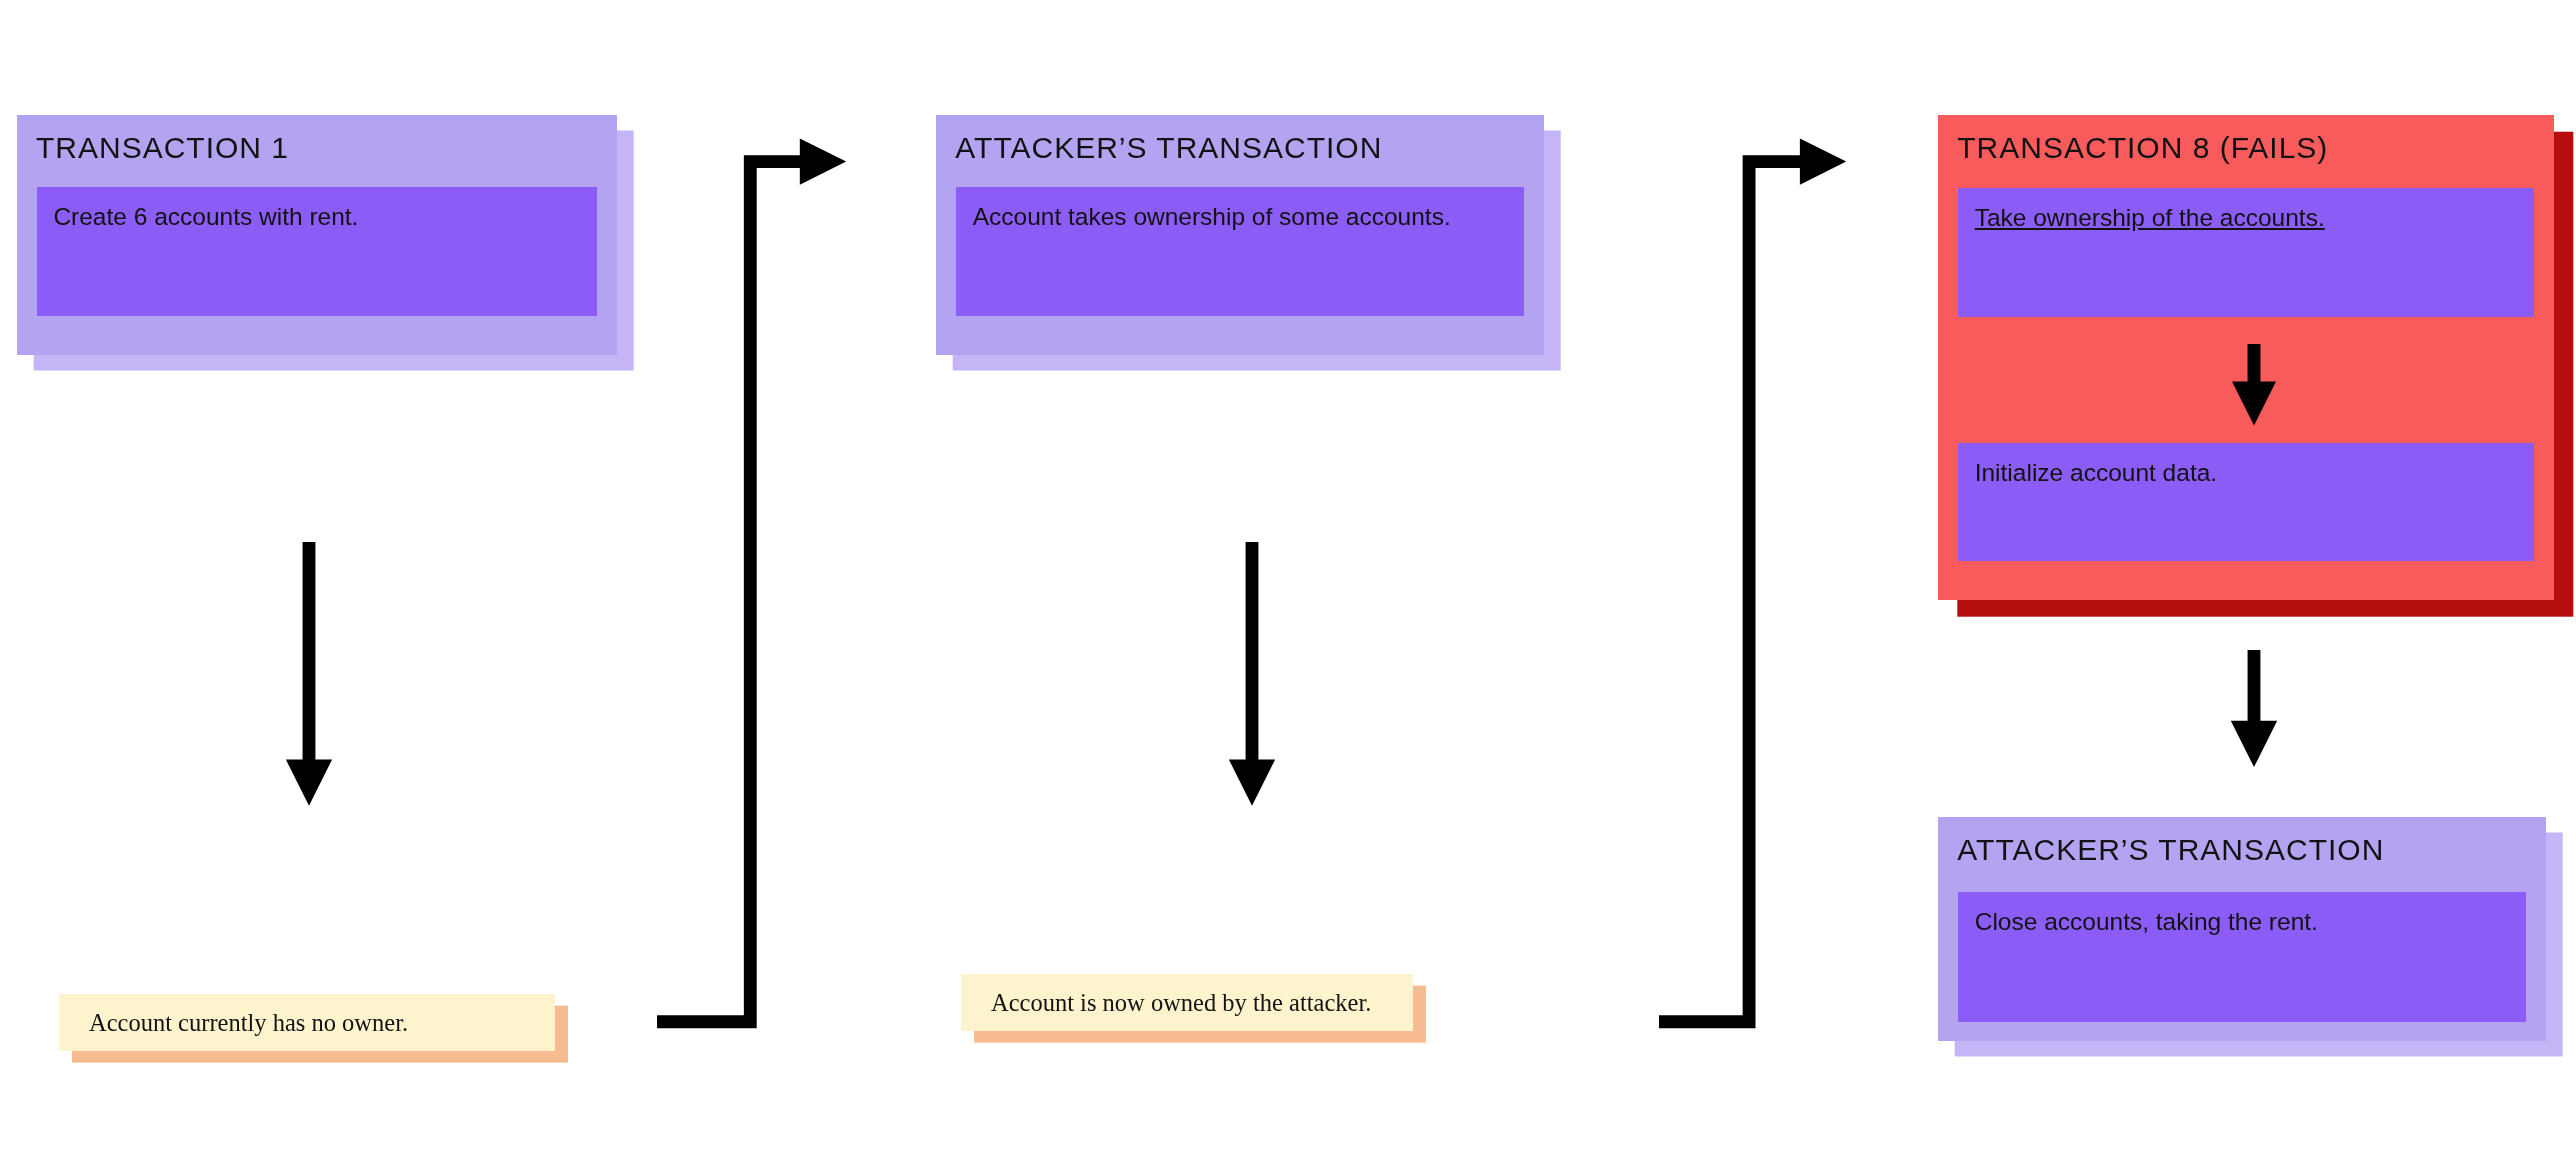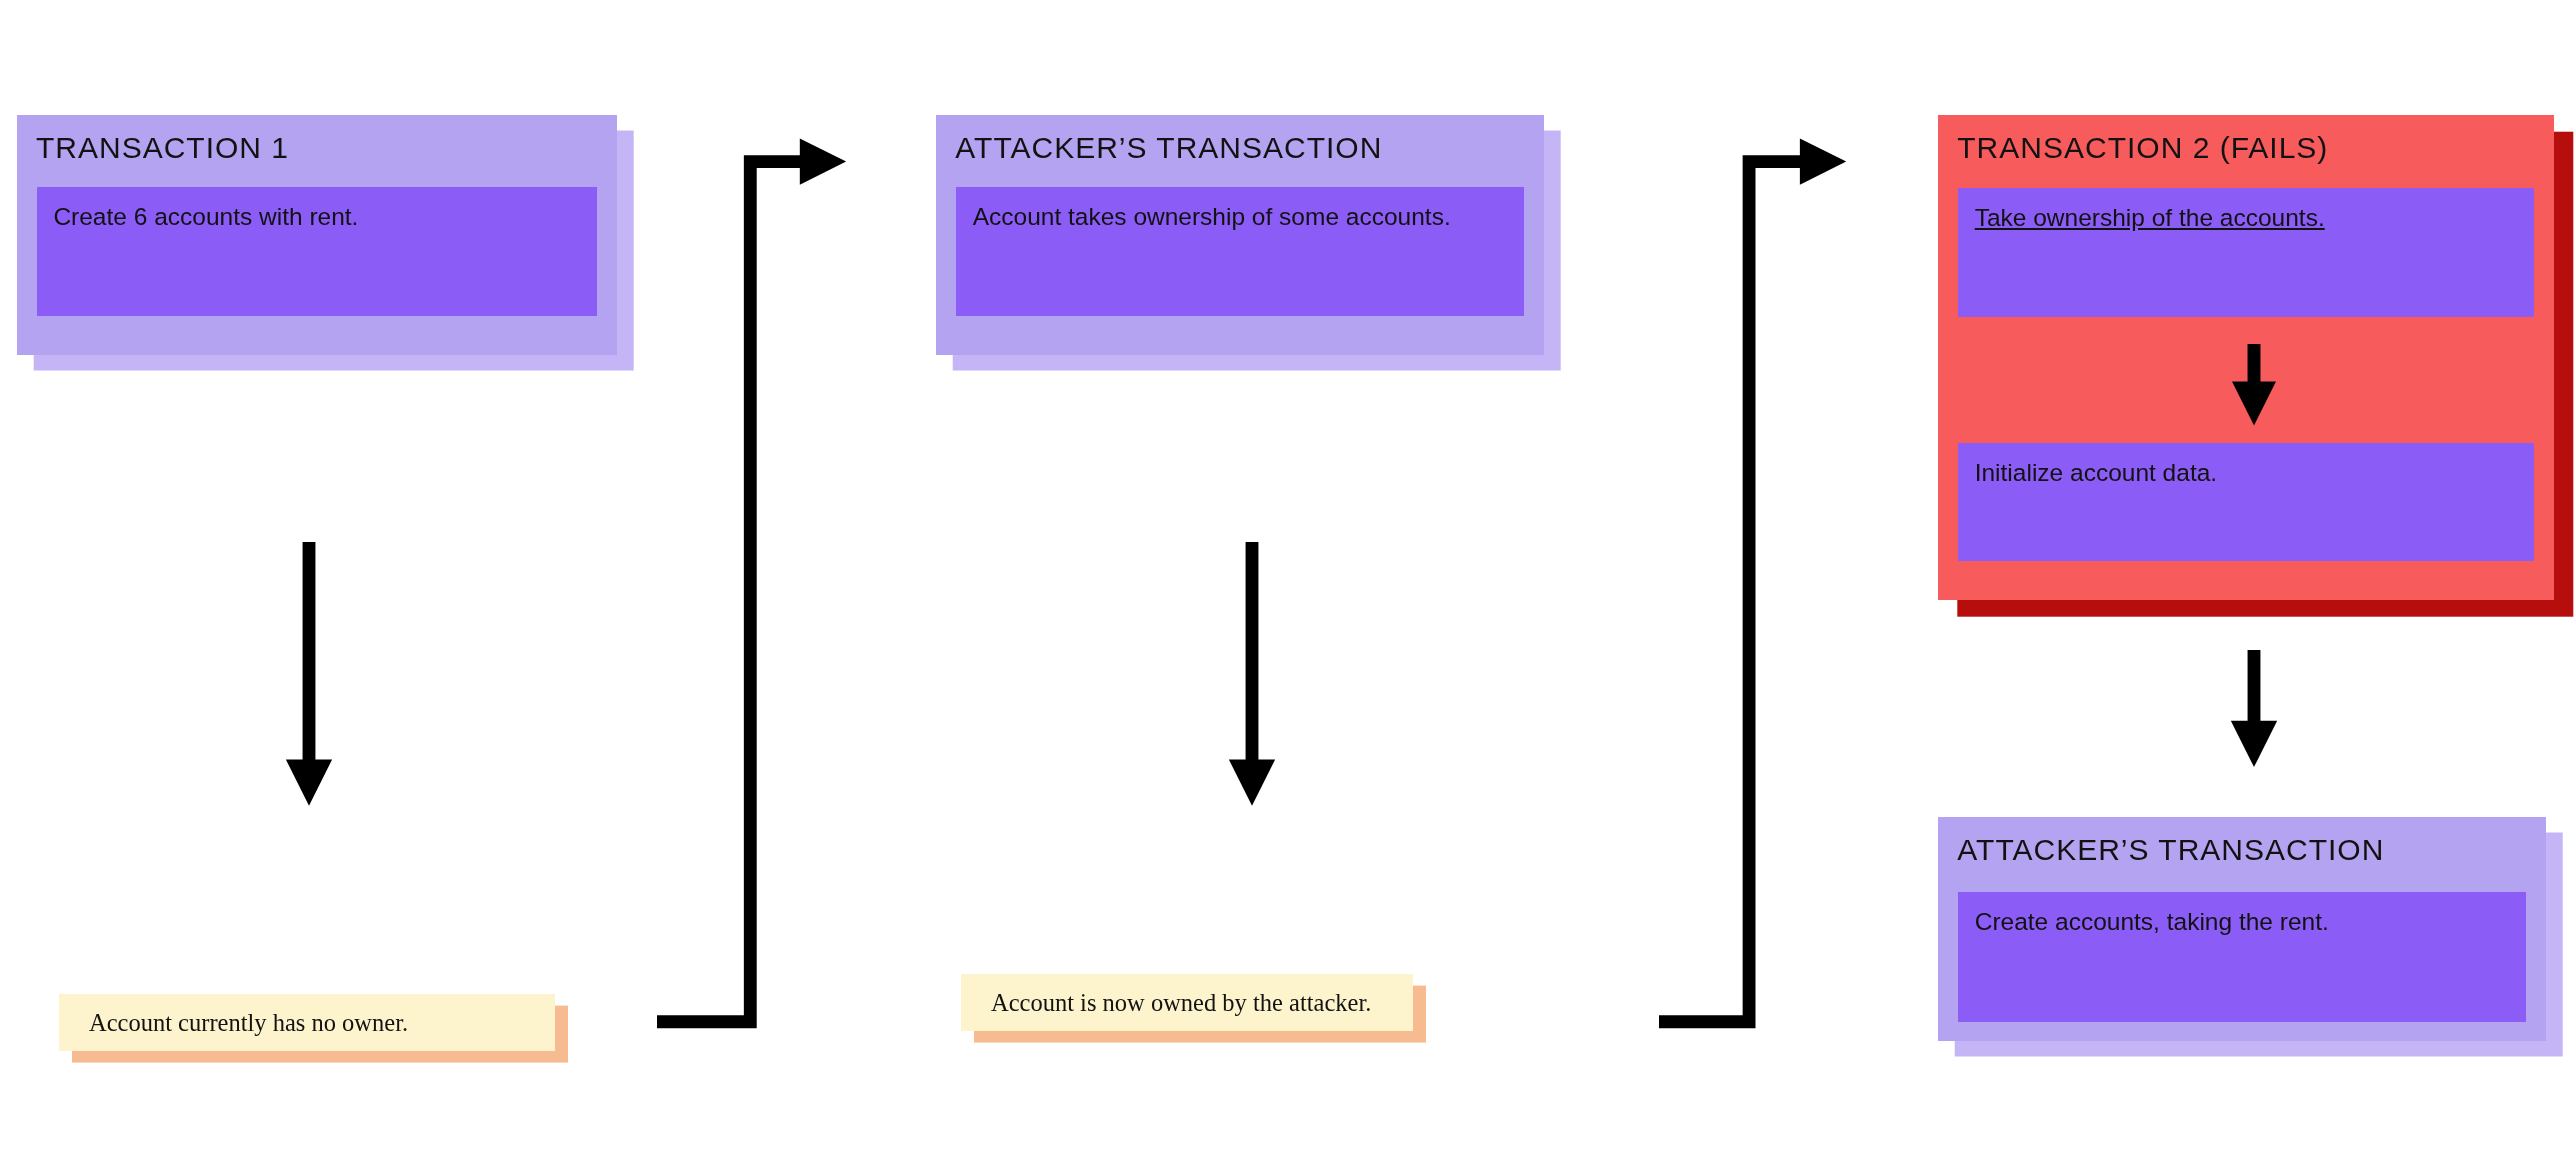--- a/index.html
+++ b/index.html
@@ -92,39 +92,39 @@
   <div class="note" style="left:961px; top:974px; width:452px; height:57px;">
     <span>Account is now owned by the attacker.</span>
   </div>
 
   <svg class="arrow" style="left:1659px; top:126px;" width="193" height="914" viewBox="0 0 300 1420">
     <polyline points="0,1392 140,1392 140,55 222,55" fill="none" stroke="currentColor" stroke-width="20"></polyline>
     <polygon points="219,19 219,91 291,55" fill="currentColor"></polygon>
   </svg>
 
   <section class="card red" style="left:1938px; top:115px; width:616px; height:485px;">
-    <h2 class="card-title">TRANSACTION 2 (FAILS)</h2>
+    <h2 class="card-title">TRANSACTION 8 (FAILS)</h2>
     <div class="card-box" style="top:73px; height:129px;text-decoration:underline;">
       <p>Take ownership of the accounts.</p>
     </div>
     <svg class="arrow" style="left:290px; top:229px;" width="52" height="84" viewBox="0 0 80 130">
       <line x1="40" y1="0" x2="40" y2="66" stroke="currentColor" stroke-width="20"></line>
       <polygon points="6,58 74,58 40,126" fill="currentColor"></polygon>
     </svg>
     <div class="card-box" style="top:328px; height:118px;">
       <p>Initialize account data.</p>
     </div>
   </section>
 
   <svg class="arrow" style="left:2228px; top:650px;" width="52" height="119" viewBox="0 0 80 185">
     <line x1="40" y1="0" x2="40" y2="118" stroke="currentColor" stroke-width="20"></line>
     <polygon points="4,110 76,110 40,182" fill="currentColor"></polygon>
   </svg>
 
   <section class="card purple" style="left:1938px; top:817px; width:608px; height:224px;">
     <h2 class="card-title">ATTACKER’S TRANSACTION</h2>
     <div class="card-box" style="top:75px; height:130px;">
-      <p>Create accounts, taking the rent.</p>
+      <p>Close accounts, taking the rent.</p>
     </div>
   </section>
 
 </div>
 
 
 </body></html>

